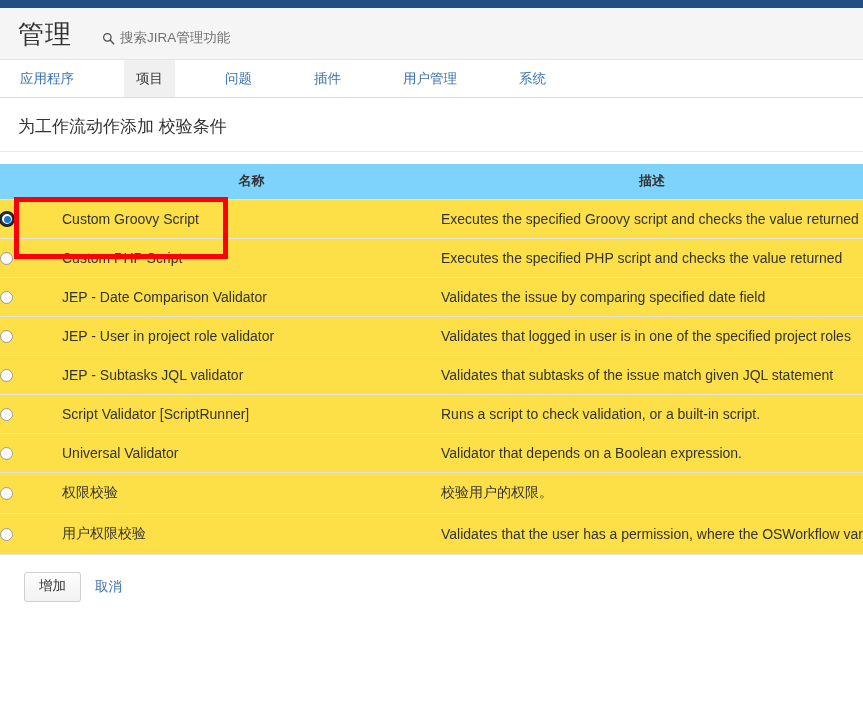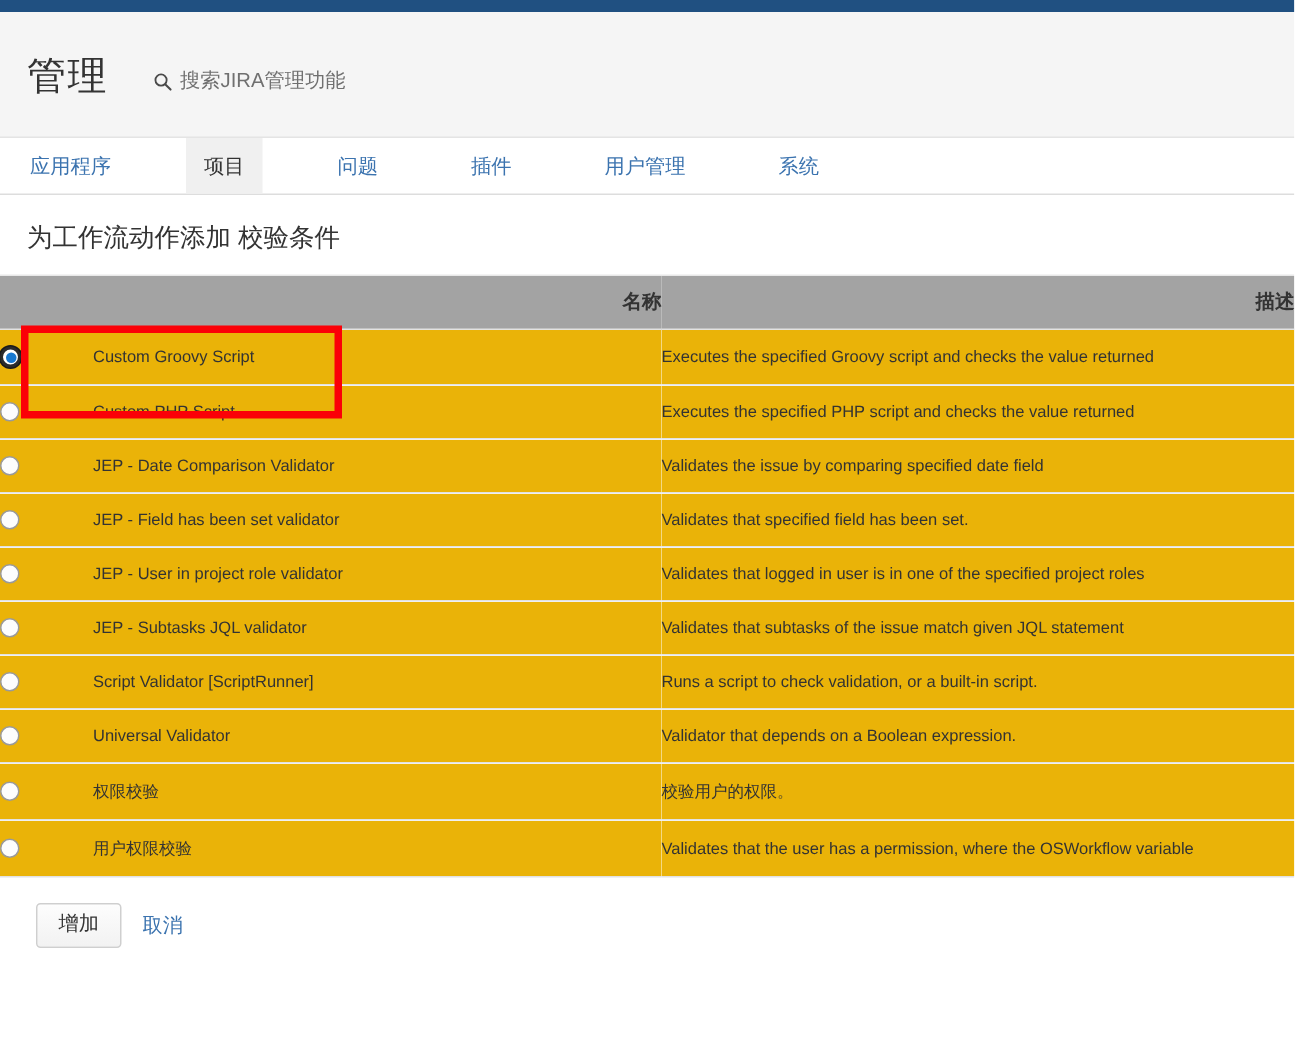--- a/index.html
+++ b/index.html
@@ -20,21 +20,21 @@
   
   .topbar {
     height: 8px;
     background: #205081;
     width: 100%;
   }
 
   
   .header-band {
     background: #f5f5f5;
-    height: 84px;
+    height: 52px;
     position: relative;
     border-bottom: 1px solid #e4e4e4;
   }
   .header-inner {
     display: flex;
     align-items: center;
     height: 100%;
     padding-left: 18px;
   }
   .app-title {
@@ -86,54 +86,54 @@
     color: #333333;
   }
 
   
   .page-heading {
     font-size: 17px;
     color: #333333;
     font-weight: 400;
     padding: 17px 0 13px 18px;
     border-bottom: 1px solid #e8e8e8;
-    margin: 0 0 0 0;
+    margin: 0 0 12px 0;
   }
 
   
   .table-wrap {
     position: relative;
     padding: 0 0 0 0;
   }
   table.picker {
     width: 100%;
     border-collapse: collapse;
     table-layout: fixed;
   }
   table.picker col.c-radio { width: 62px; }
   table.picker col.c-name  { width: 379px; }
   table.picker col.c-desc  { width: auto; }
 
   table.picker th {
-    text-align: right;
+    text-align: center;
     font-size: 13px;
     color: #333333;
     font-weight: bold;
     padding: 8px 0 9px 0;
     border-bottom: 1px solid #e2e2e2;
     vertical-align: bottom;
-    background: #a3a3a3;
+    background: #7dd3fc;
   }
   table.picker td {
-    font-size: 11px;
+    font-size: 14px;
     color: #333333;
     padding: 11px 0 11px 0;
     border-bottom: 1px solid #e2e2e2;
     vertical-align: middle;
-    background: #eab308;
+    background: #fde047;
     white-space: nowrap;
     overflow: hidden;
   }
   td.radio-cell, th.radio-cell { padding-left: 31px; }
   td.name-cell, th.name-cell   { padding-left: 8px; }
   td.desc-cell, th.desc-cell   { padding-left: 3px; }
 
   
   .radio {
     width: 13px; height: 13px;
@@ -268,27 +268,20 @@
             <td class="radio-cell">
               <span class="radio"></span>
             </td>
             <td class="name-cell">JEP - Date Comparison Validator</td>
             <td class="desc-cell">Validates the issue by comparing specified date field</td>
           </tr>
           <tr>
             <td class="radio-cell">
               <span class="radio"></span>
             </td>
-            <td class="name-cell">JEP - Field has been set validator</td>
-            <td class="desc-cell">Validates that specified field has been set.</td>
-          </tr>
-          <tr>
-            <td class="radio-cell">
-              <span class="radio"></span>
-            </td>
             <td class="name-cell">JEP - User in project role validator</td>
             <td class="desc-cell">Validates that logged in user is in one of the specified project roles</td>
           </tr>
           <tr>
             <td class="radio-cell">
               <span class="radio"></span>
             </td>
             <td class="name-cell">JEP - Subtasks JQL validator</td>
             <td class="desc-cell">Validates that subtasks of the issue match given JQL statement</td>
           </tr>

